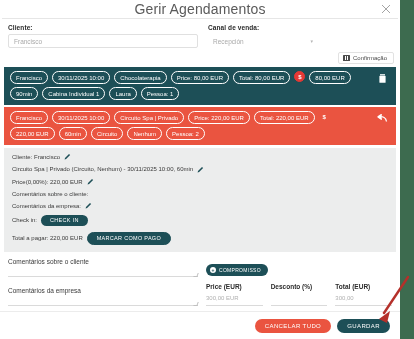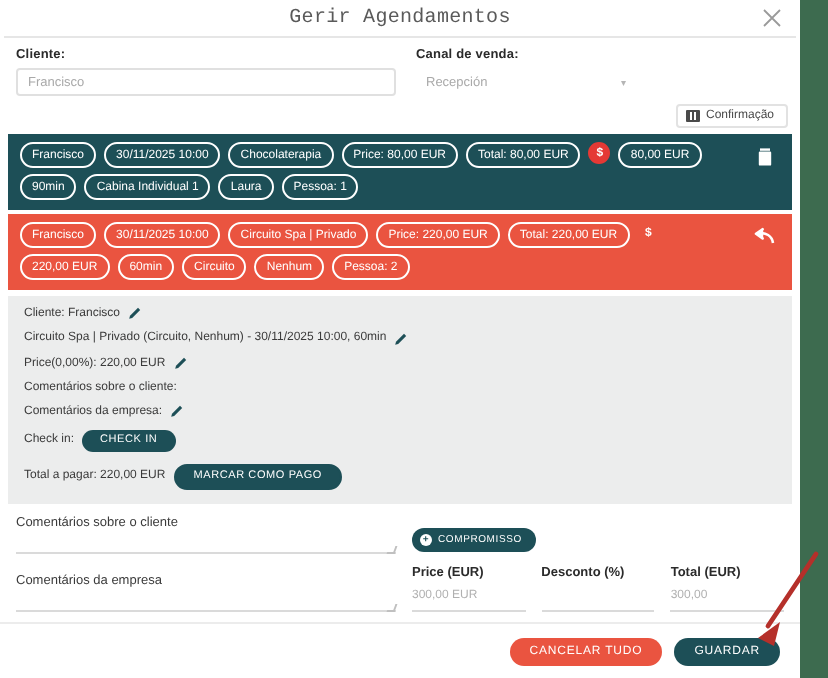--- a/index.html
+++ b/index.html
@@ -21,24 +21,23 @@
   
   .modal-header {
     height:18px;
     display:flex;
     align-items:center;
     justify-content:center;
     position:relative;
     background:#fff;
   }
   .modal-title {
-    font-size:10px;
+    font-size:14px;
     color:#5a5a5a;
     letter-spacing:.15px;
-    font-family:Liberation Mono, monospace;
   }
   .close-icon {
     position:absolute;
     right:8px; top:3px;
     width:12px; height:12px;
     color:#9a9a9a;
     cursor:pointer;
   }
   .close-icon svg { display:block; }
   .hdr-rule {

